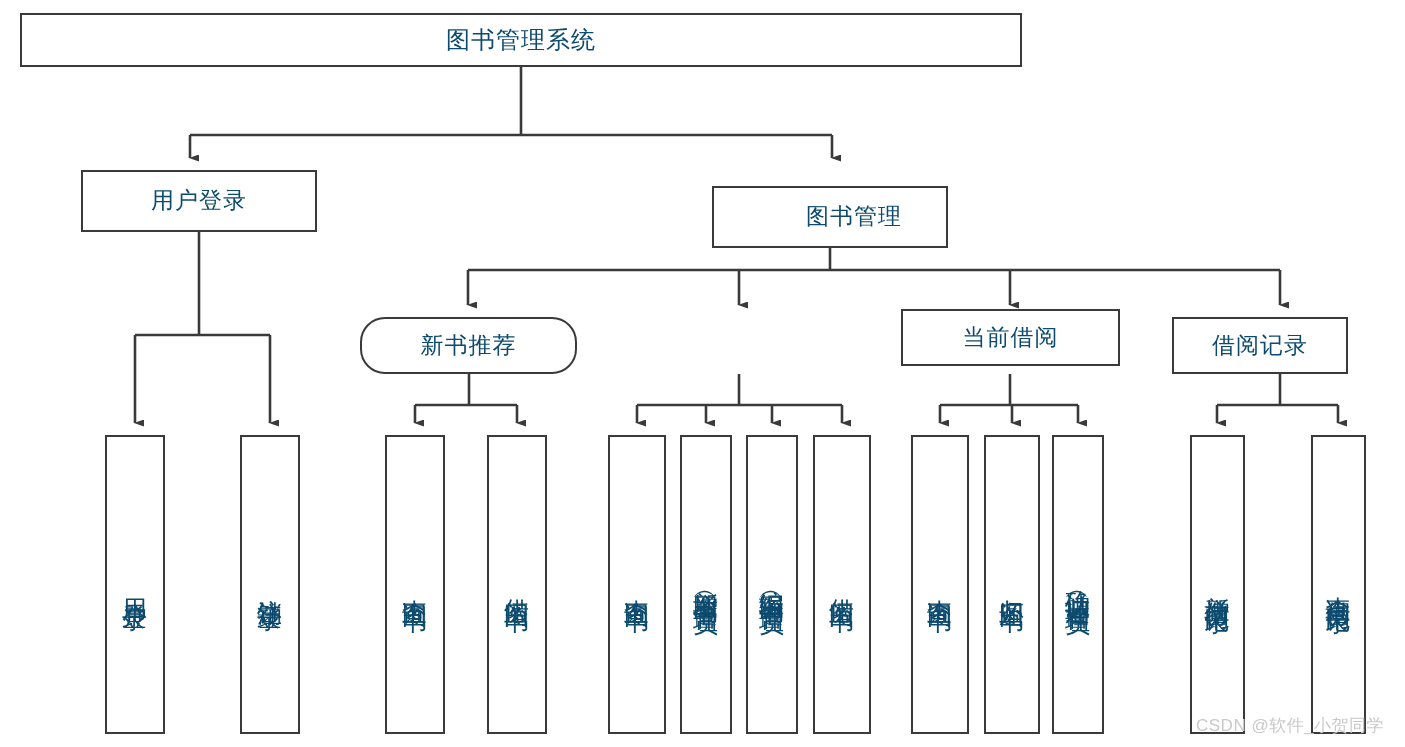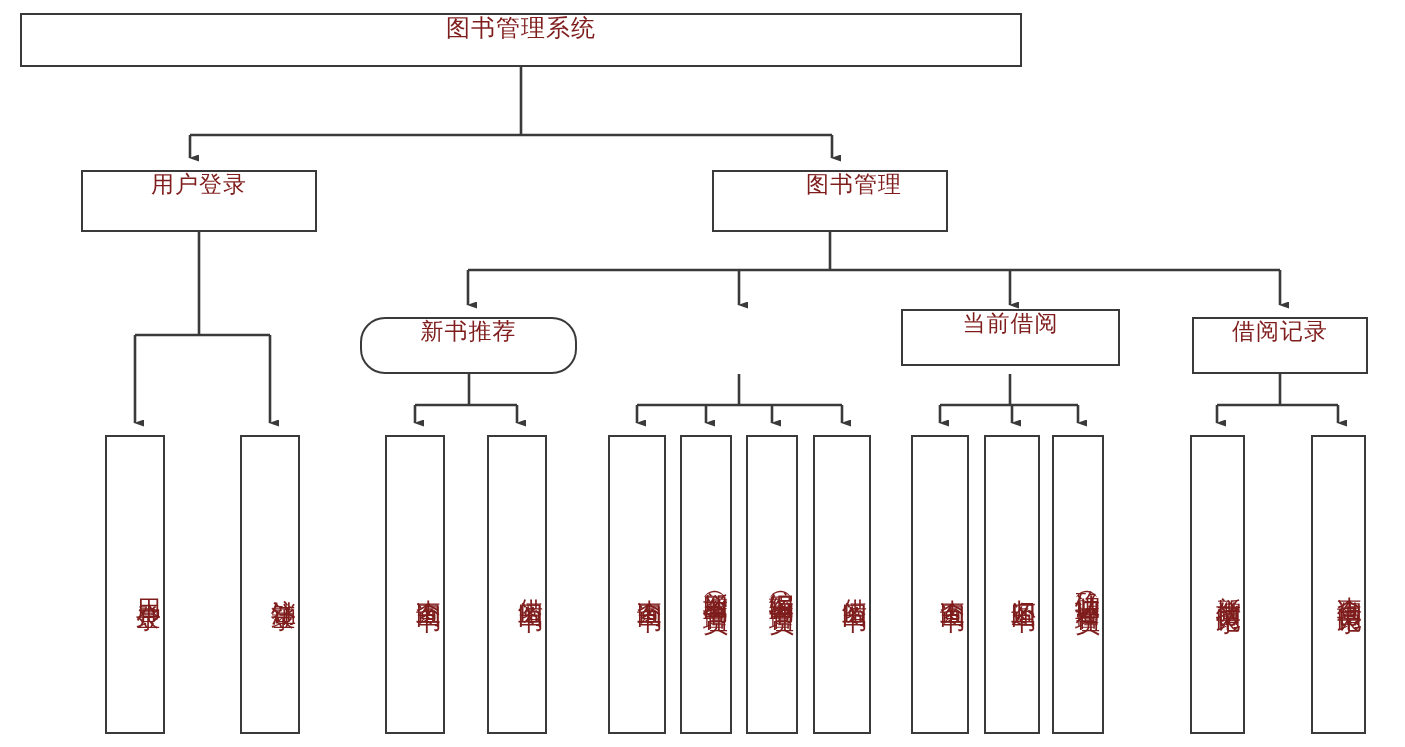--- a/index.html
+++ b/index.html
@@ -23,23 +23,23 @@
     top: 0;
     width: 1405px;
     height: 747px;
   }
   .node {
     position: absolute;
     box-sizing: border-box;
     background: #ffffff;
     border: 2.5px solid #3a3a3a;
     display: flex;
-    align-items: flex-start;
+    align-items: center;
     justify-content: center;
-    color: #7f1d1d;
+    color: #0c4a6e;
   }
   .node-h {
     font-size: 23px;
     letter-spacing: 1px;
     line-height: 1.1;
     white-space: nowrap;
   }
   .node-root .node-label {
     font-size: 24px;
   }
@@ -120,31 +120,31 @@
     </g>
   </svg>
 
   <div class="node node-h node-root" style="left:20px; top:13px; width:1002px; height:54px;">
     <span class="node-label">图书管理系统</span>
   </div>
 
   <div class="node node-h" style="left:81px; top:170px; width:236px; height:62px;">
     <span class="node-label">用户登录</span>
   </div>
-  <div class="node node-h" style="left:712px; top:170px; width:236px; height:62px;padding-left:48px;">
+  <div class="node node-h" style="left:712px; top:186px; width:236px; height:62px;padding-left:48px;">
     <span class="node-label">图书管理</span>
   </div>
 
   <div class="node node-h" style="left:360px; top:317px; width:217px; height:57px;border-radius:25px;">
     <span class="node-label">新书推荐</span>
   </div>
   <div class="node node-h" style="left:901px; top:309px; width:219px; height:57px;">
     <span class="node-label">当前借阅</span>
   </div>
-  <div class="node node-h" style="left:1172px; top:317px; width:176px; height:57px;margin-left:20px;">
+  <div class="node node-h" style="left:1172px; top:317px; width:176px; height:57px;">
     <span class="node-label">借阅记录</span>
   </div>
 
   <div class="node node-v" style="left:105px; top:435px; width:60px; height:299px;">
     <span class="node-label">用户登录</span>
   </div>
   <div class="node node-v" style="left:240px; top:435px; width:60px; height:299px;">
     <span class="node-label">注销登录</span>
   </div>
 
@@ -178,14 +178,15 @@
     <span class="node-label">确认归还（管理员）</span>
   </div>
 
   <div class="node node-v" style="left:1190px; top:435px; width:55px; height:299px;">
     <span class="node-label">新增借阅记录</span>
   </div>
   <div class="node node-v" style="left:1311px; top:435px; width:55px; height:299px;">
     <span class="node-label">查询借阅记录</span>
   </div>
 
+  <div class="watermark" style="left:1196px; top:714px;">CSDN @软件_小贺同学</div>
 
 </div>
 
 </body></html>

